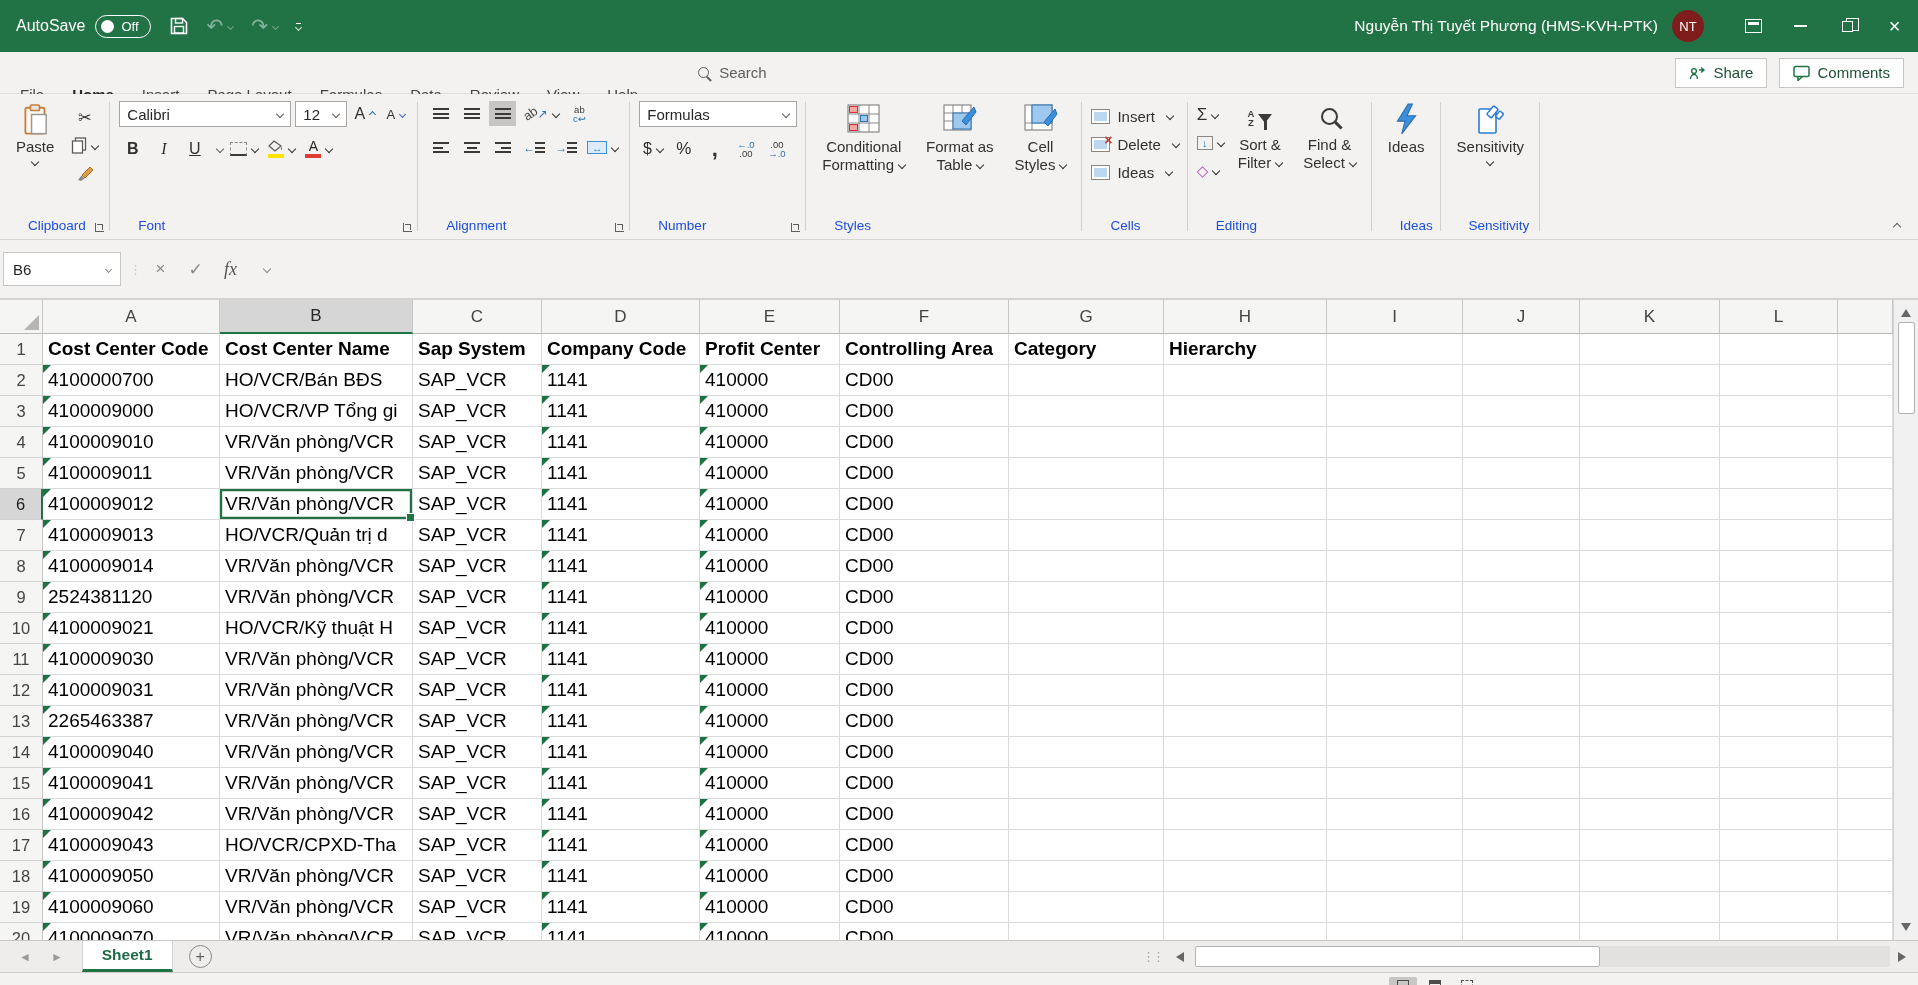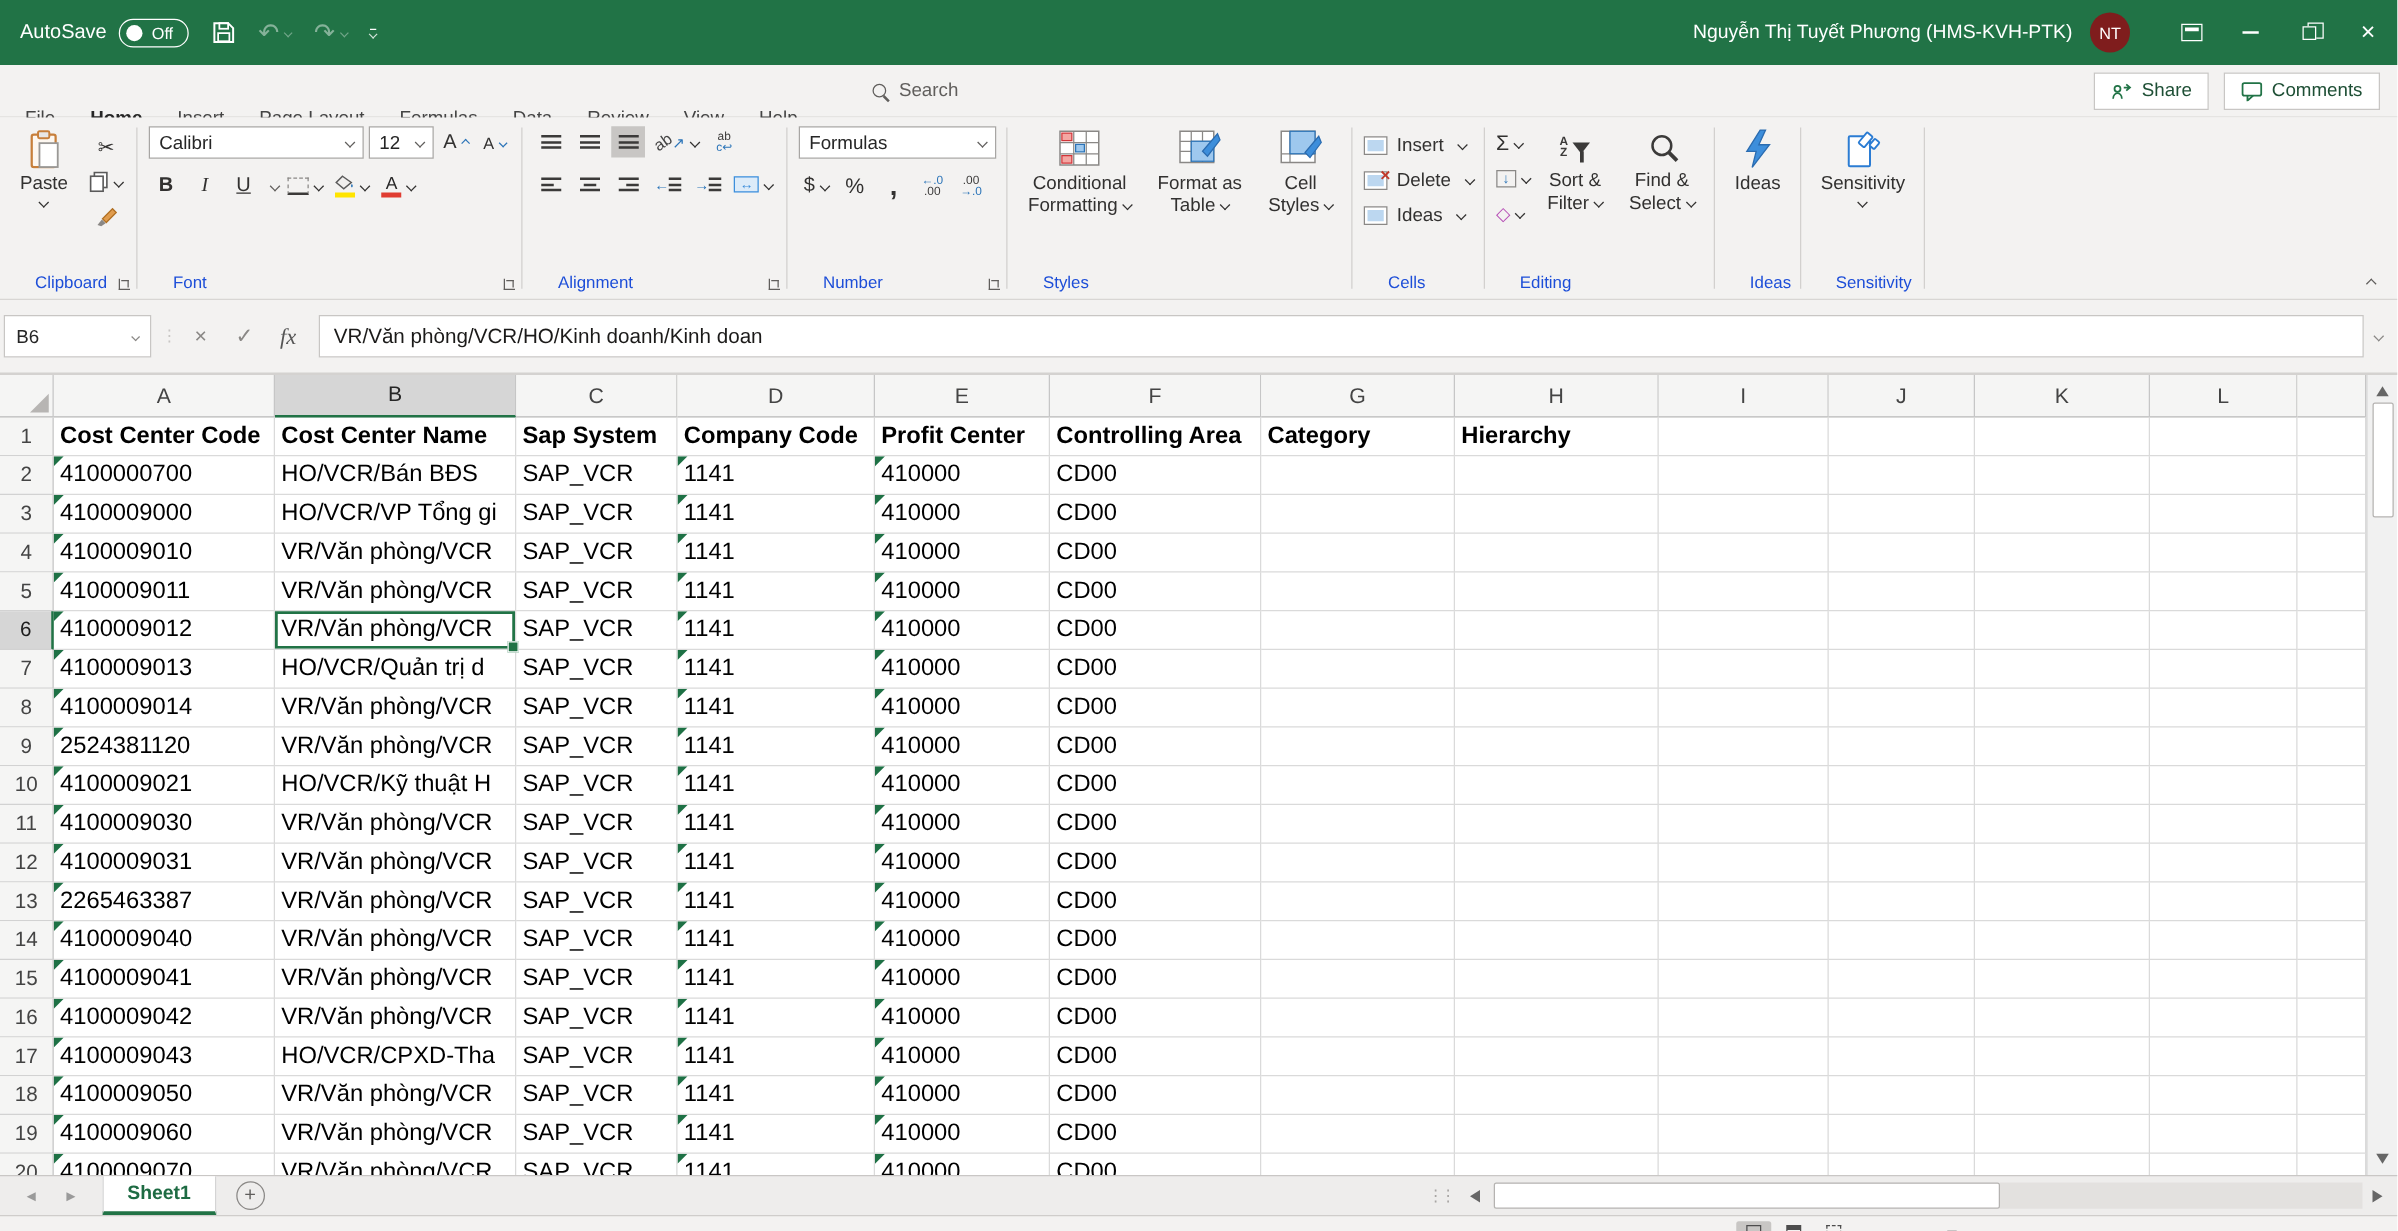--- a/index.html
+++ b/index.html
@@ -527,21 +527,20 @@
     <span class="fxbtn">
         <span>×</span>
       </span>
     <span class="fxbtn">
         <span>✓</span>
       </span>
     <span class="fxbtn">
         <span class="fx">fx</span>
       </span>
   </span>
-  <span class="finput">VR/Văn phòng/VCR/HO/Kinh doanh/Kinh doan</span>
   <span class="fexpand">
       <i class="chev" style="margin-left:0"></i>
     </span>
 </div>
 
 <div class="grid">
 
   <div class="g-row">
     <div class="h-cell col-g0 corner"></div>
     <div class="h-cell col-a">A</div>

